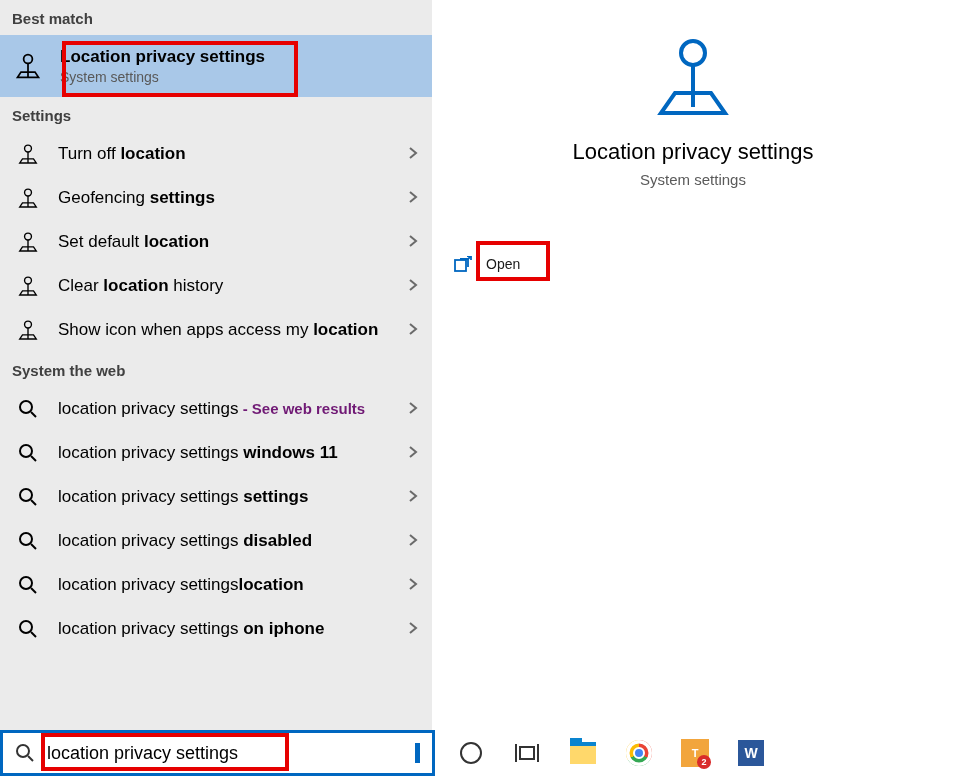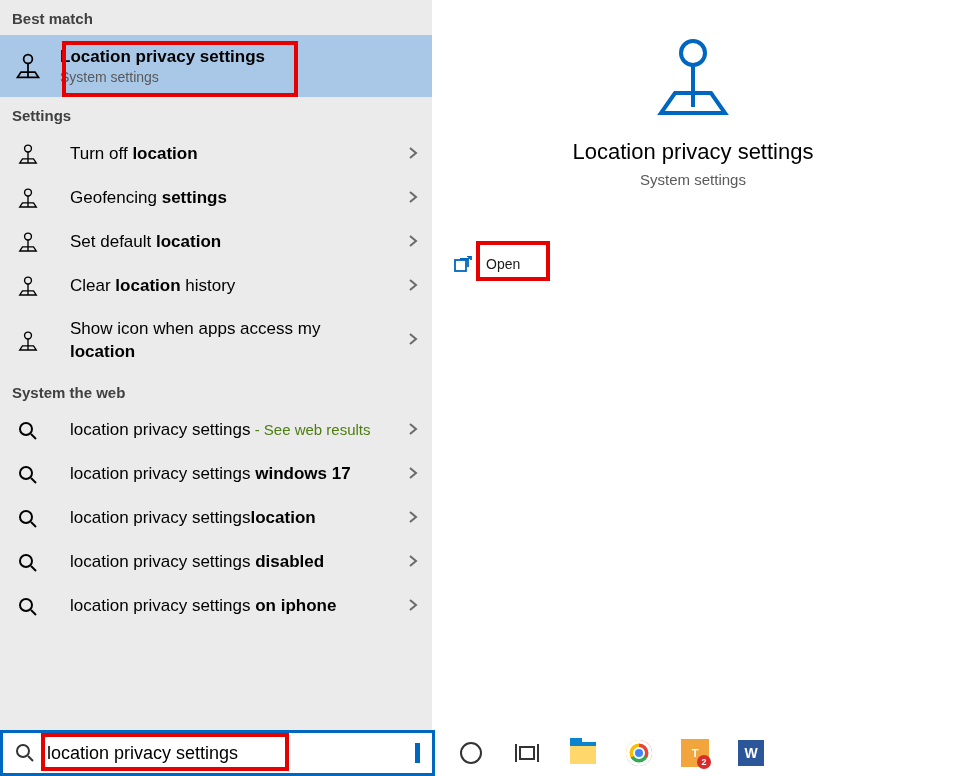--- a/index.html
+++ b/index.html
@@ -64,21 +64,21 @@
     pointer-events: none;
   }
   .settings-list, .web-list {
     display: flex;
     flex-direction: column;
   }
   .settings-item, .web-item {
     display: flex;
     align-items: center;
     padding: 10px 14px 10px 16px;
-    gap: 30px;
+    gap: 18px;
     cursor: pointer;
   }
   .item-icon {
     width: 24px;
     height: 24px;
     flex-shrink: 0;
     display: flex;
     align-items: center;
     justify-content: center;
   }
@@ -87,22 +87,23 @@
     font-size: 17px;
     color: #000;
     line-height: 1.35;
   }
   .item-text b { font-weight: 600; }
   .chevron {
     color: #6a6a6a;
     font-size: 14px;
   }
   .web-sub {
-    color: #4d7c0f;
+    color: #701a75;
     font-size: 15px;
+    font-weight: bold;
   }
   .right-inner {
     display: flex;
     flex-direction: column;
     align-items: center;
   }
   .big-icon {
     width: 80px;
     height: 86px;
     color: #0067c0;
@@ -316,45 +317,57 @@
               <path d="M2 2 L8 7 L2 12"></path>
             </svg></span>
         </div>
         <div class="web-item">
           <span class="item-icon">
             <svg width="20" height="20" viewBox="0 0 20 20" fill="none" stroke="#000" stroke-width="2">
               <circle cx="8" cy="8" r="6"></circle>
               <line x1="13" y1="13" x2="18" y2="18"></line>
             </svg>
           </span>
-          <span class="item-text">location privacy settings <b>windows 17</b><span class="web-sub"></span></span>
+          <span class="item-text">location privacy settings <b>windows 11</b><span class="web-sub"></span></span>
+          <span class="chevron"><svg width="10" height="14" viewBox="0 0 10 14" fill="none" stroke="#6a6a6a" stroke-width="2">
+              <path d="M2 2 L8 7 L2 12"></path>
+            </svg></span>
+        </div>
+        <div class="web-item">
+          <span class="item-icon">
+            <svg width="20" height="20" viewBox="0 0 20 20" fill="none" stroke="#000" stroke-width="2">
+              <circle cx="8" cy="8" r="6"></circle>
+              <line x1="13" y1="13" x2="18" y2="18"></line>
+            </svg>
+          </span>
+          <span class="item-text">location privacy settings <b>settings</b><span class="web-sub"></span></span>
+          <span class="chevron"><svg width="10" height="14" viewBox="0 0 10 14" fill="none" stroke="#6a6a6a" stroke-width="2">
+              <path d="M2 2 L8 7 L2 12"></path>
+            </svg></span>
+        </div>
+        <div class="web-item">
+          <span class="item-icon">
+            <svg width="20" height="20" viewBox="0 0 20 20" fill="none" stroke="#000" stroke-width="2">
+              <circle cx="8" cy="8" r="6"></circle>
+              <line x1="13" y1="13" x2="18" y2="18"></line>
+            </svg>
+          </span>
+          <span class="item-text">location privacy settings <b>disabled</b><span class="web-sub"></span></span>
           <span class="chevron"><svg width="10" height="14" viewBox="0 0 10 14" fill="none" stroke="#6a6a6a" stroke-width="2">
               <path d="M2 2 L8 7 L2 12"></path>
             </svg></span>
         </div>
         <div class="web-item">
           <span class="item-icon">
             <svg width="20" height="20" viewBox="0 0 20 20" fill="none" stroke="#000" stroke-width="2">
               <circle cx="8" cy="8" r="6"></circle>
               <line x1="13" y1="13" x2="18" y2="18"></line>
             </svg>
           </span>
           <span class="item-text">location privacy settings<b>location</b><span class="web-sub"></span></span>
-          <span class="chevron"><svg width="10" height="14" viewBox="0 0 10 14" fill="none" stroke="#6a6a6a" stroke-width="2">
-              <path d="M2 2 L8 7 L2 12"></path>
-            </svg></span>
-        </div>
-        <div class="web-item">
-          <span class="item-icon">
-            <svg width="20" height="20" viewBox="0 0 20 20" fill="none" stroke="#000" stroke-width="2">
-              <circle cx="8" cy="8" r="6"></circle>
-              <line x1="13" y1="13" x2="18" y2="18"></line>
-            </svg>
-          </span>
-          <span class="item-text">location privacy settings <b>disabled</b><span class="web-sub"></span></span>
           <span class="chevron"><svg width="10" height="14" viewBox="0 0 10 14" fill="none" stroke="#6a6a6a" stroke-width="2">
               <path d="M2 2 L8 7 L2 12"></path>
             </svg></span>
         </div>
         <div class="web-item">
           <span class="item-icon">
             <svg width="20" height="20" viewBox="0 0 20 20" fill="none" stroke="#000" stroke-width="2">
               <circle cx="8" cy="8" r="6"></circle>
               <line x1="13" y1="13" x2="18" y2="18"></line>
             </svg>

